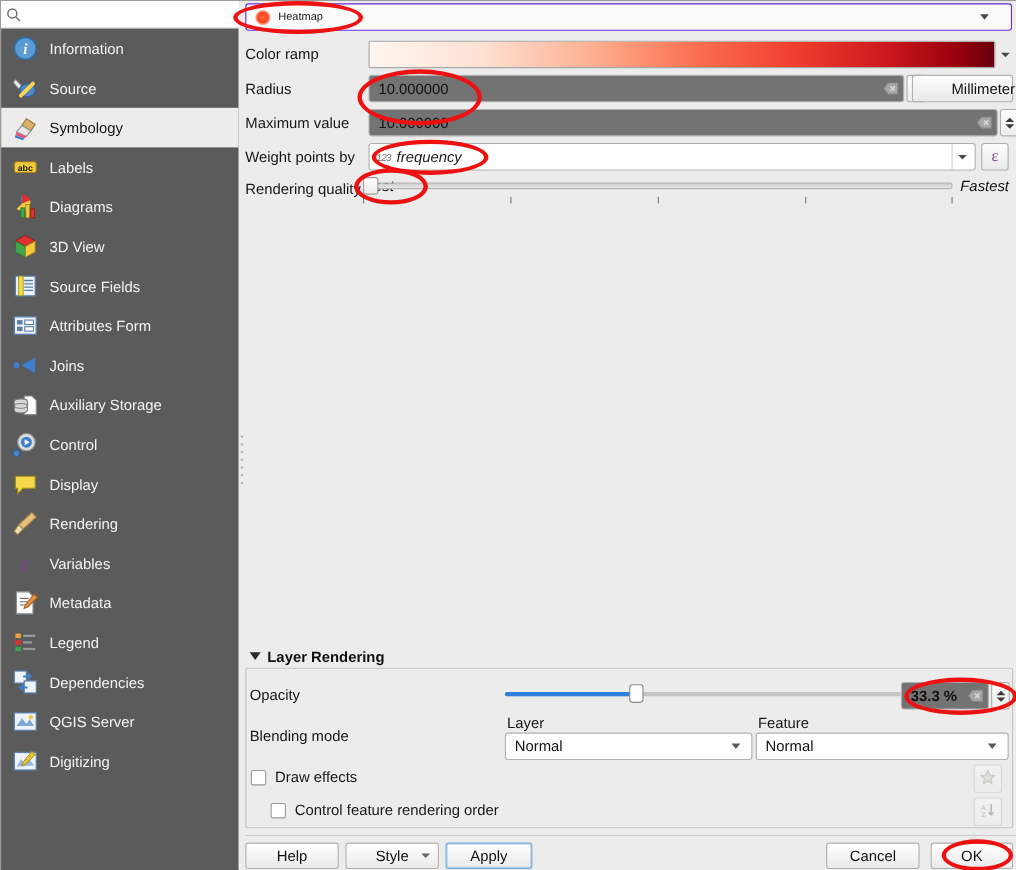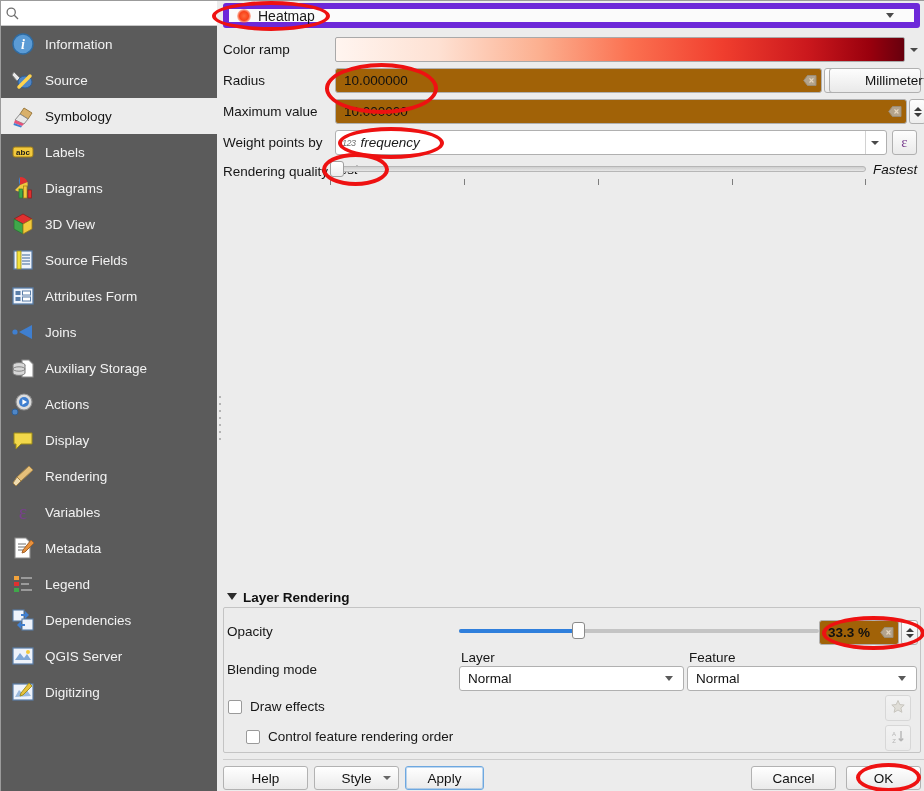--- a/index.html
+++ b/index.html
@@ -91,25 +91,25 @@
     position: absolute; left: 222px; top: 0;
     width: 702px; height: 791px;
     background: #ececec;
   }
 
   
   .type-combo {
     position: absolute; left: 0; top: 2px;
     width: 697px; height: 25px;
     background: #fbfbfb;
-    border: 6px solid #6d28d9;
+    border: 1px solid #6d28d9;
     border-radius: 3px;
     display: flex; align-items: center;
     padding: 0 16px 0 8px;
-    font-size: 14px;
+    font-size: 10px;
   }
   .heat-dot {
     width: 14px; height: 14px; margin-right: 7px;
     border-radius: 50%;
     background: radial-gradient(circle at 50% 50%, #ff6a3c 0%, #f8431a 45%, rgba(255,120,80,0.35) 72%, rgba(255,255,255,0) 100%);
   }
   .combo-arrow {
     margin-left: auto;
     width: 0; height: 0;
     border-left: 4.5px solid transparent;
@@ -138,21 +138,21 @@
   }
   .tiny-arrow {
     width: 0; height: 0;
     border-left: 4px solid transparent;
     border-right: 4px solid transparent;
     border-top: 4.5px solid #4a4a4a;
   }
 
   .field {
     position: absolute;
-    background: #a16207;
+    background: #737373;
     border: 1px solid #b0b0b0;
     border-radius: 3px;
     height: 25px;
     display: flex; align-items: center;
     padding: 0 2px 0 8px;
     font-size: 13.5px;
     color: #111;
   }
   .field .val { flex: 1; }
   .clear-btn {
@@ -475,21 +475,21 @@
 
     <div class="side-item">
       <span class="side-ico">
         <svg width="24" height="24" viewBox="0 0 24 24">
           <circle cx="13" cy="10" r="8" fill="#dcdcdc" stroke="#8c8c8c" stroke-width="1.1"></circle>
           <circle cx="13" cy="10" r="5" fill="#3f7fd0"></circle>
           <path d="M11.4 7.3 L16 10 L11.4 12.7 Z" fill="#ffffff"></path>
           <circle cx="4" cy="20" r="3" fill="#4f86c6" stroke="#2d5f97" stroke-width="1"></circle>
         </svg>
       </span>
-      <span>Actions</span>
+      <span>Control</span>
     </div>
 
     <div class="side-item">
       <span class="side-ico">
         <svg width="24" height="24" viewBox="0 0 24 24">
           <path d="M3 5 h18 v11 h-11 l-5 5 v-5 h-2 z" fill="#f2d84a" stroke="#9b8a18" stroke-width="1"></path>
         </svg>
       </span>
       <span>Display</span>
     </div>

